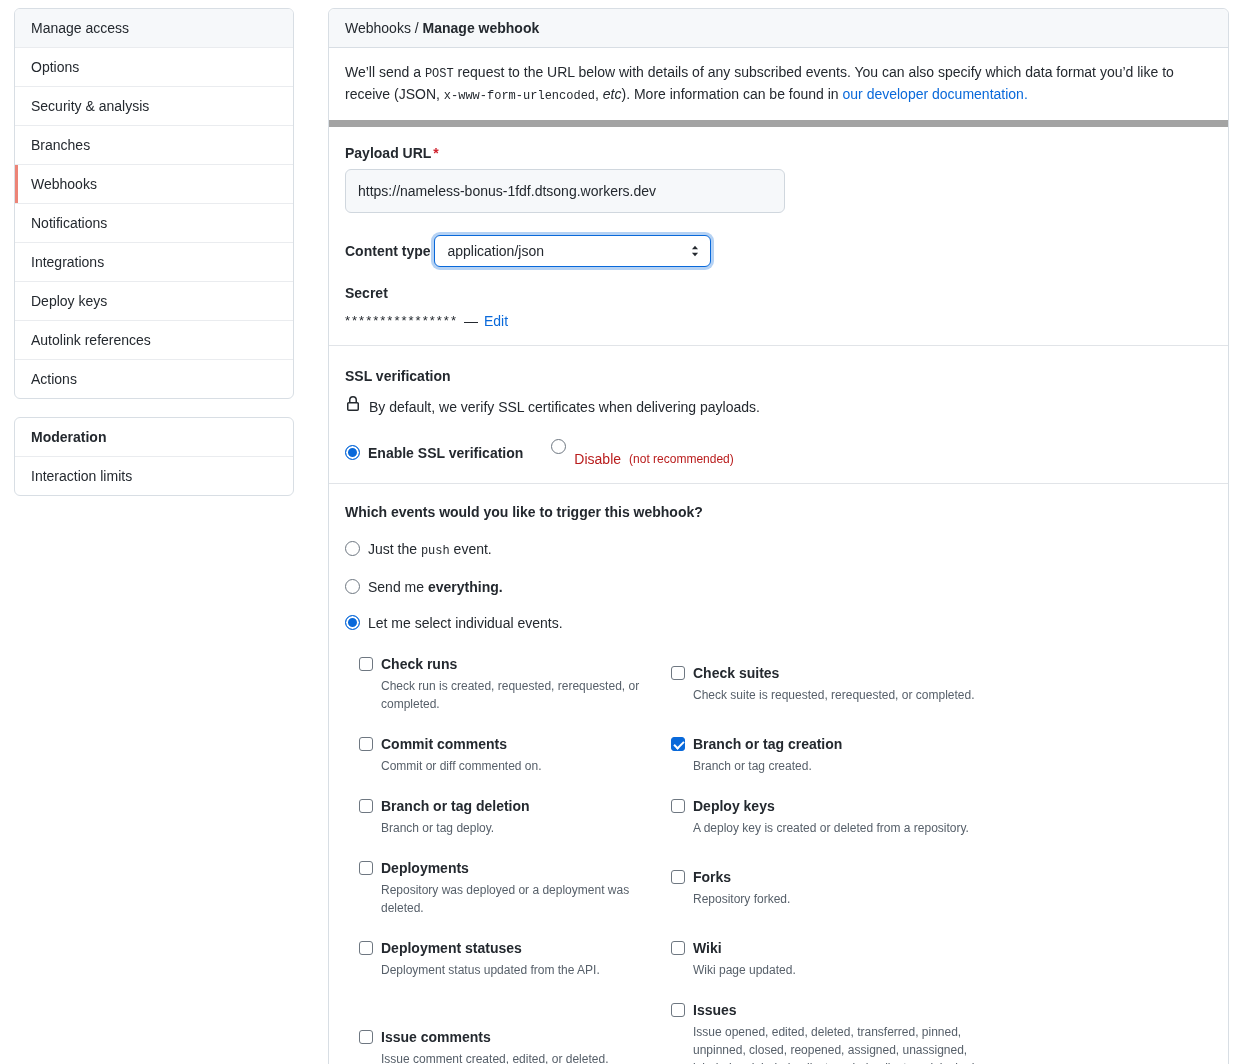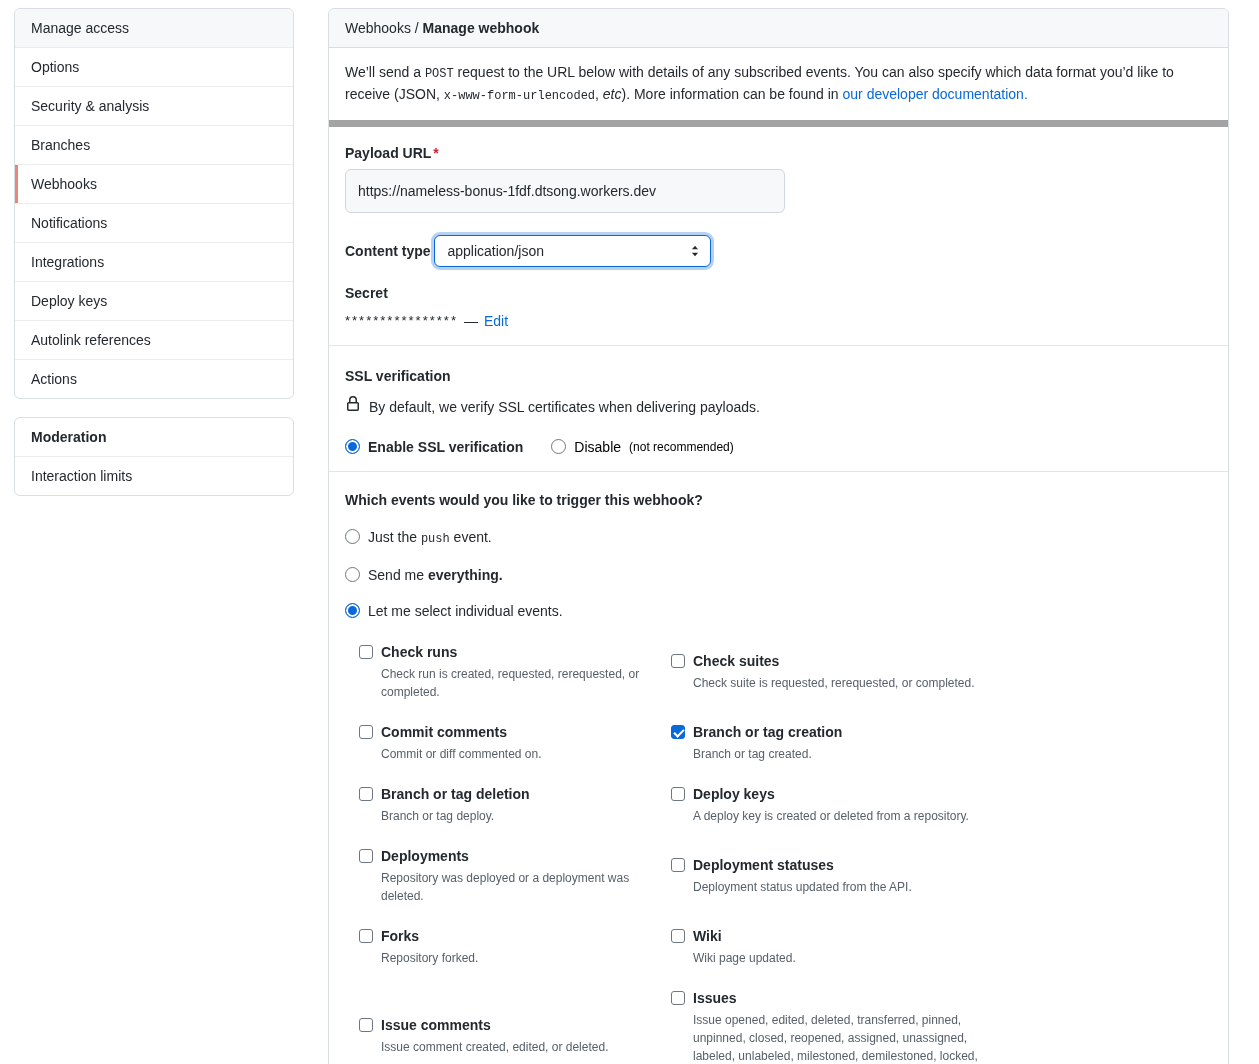--- a/index.html
+++ b/index.html
@@ -54,21 +54,21 @@
   .hr { border-top: 1px solid #e1e4e8; margin: 16px -16px; }
   .section-heading { font-weight: 700; margin-top: 20px; line-height: 20px; }
   .lock-note { display: flex; align-items: center; gap: 8px; margin-top: 10px; line-height: 20px; }
   .lock-note svg { flex: none; }
 
   .ssl-radios { display: flex; align-items: center; gap: 28px; margin-top: 22px; }
   .radio-opt { display: flex; align-items: flex-start; gap: 8px; cursor: pointer; line-height: 16px; }
   .radio { width: 15px; height: 15px; border: 1px solid #6e7781; border-radius: 50%; background: #fff; flex: none; }
   .radio.checked { border-color: #0969da; background: #0969da; box-shadow: inset 0 0 0 2px #fff; }
   .bold { font-weight: 700; }
-  .danger { color: #000000; }
+  .danger { color: #b91c1c; margin-top: 12px; }
   .small { font-size: 12px; }
 
   .events-q { font-weight: 700; margin-top: 20px; line-height: 17px; }
   .event-radio { margin-top: 20px; }
 
   .cb-grid { display: grid; grid-template-columns: 312px 312px; row-gap: 22px; align-items: center;
              margin: 24px 0 0 14px; }
   .cb-row { display: flex; align-items: center; gap: 8px; cursor: pointer; }
   .cb { width: 14px; height: 14px; border: 1px solid #6e7781; border-radius: 3px; background: #fff;
         flex: none; position: relative; }
@@ -240,31 +240,31 @@
           <label class="cb-row">
             <span class="cb"></span>
             <span class="cb-label">Deployments</span>
           </label>
           <div class="cb-desc">Repository was deployed or a deployment was deleted.</div>
         </div>
 
         <div class="cb-cell">
           <label class="cb-row">
             <span class="cb"></span>
+            <span class="cb-label">Forks</span>
+          </label>
+          <div class="cb-desc">Repository forked.</div>
+        </div>
+
+        <div class="cb-cell">
+          <label class="cb-row">
+            <span class="cb"></span>
             <span class="cb-label">Deployment statuses</span>
           </label>
           <div class="cb-desc">Deployment status updated from the API.</div>
-        </div>
-
-        <div class="cb-cell">
-          <label class="cb-row">
-            <span class="cb"></span>
-            <span class="cb-label">Forks</span>
-          </label>
-          <div class="cb-desc">Repository forked.</div>
         </div>
 
         <div class="cb-cell">
           <label class="cb-row">
             <span class="cb"></span>
             <span class="cb-label">Wiki</span>
           </label>
           <div class="cb-desc">Wiki page updated.</div>
         </div>
 

